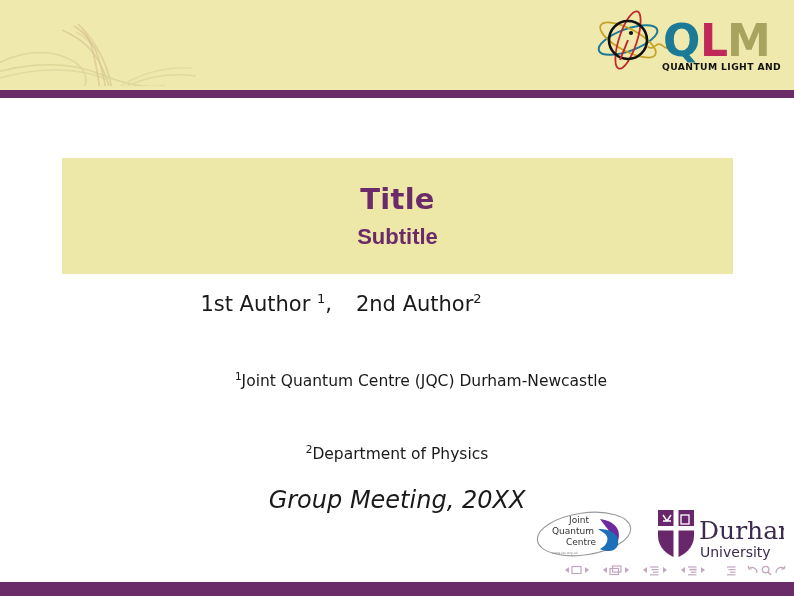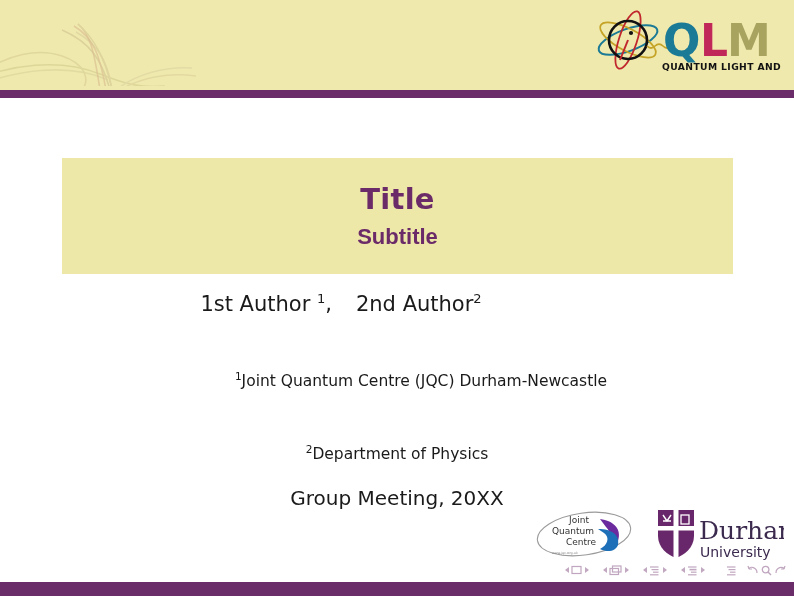--- a/index.html
+++ b/index.html
@@ -122,22 +122,23 @@
   .affil-1 { top: 370px; padding-left: 24px; }
   .affil-2 { top: 411px; margin-top: 32px; }
 
   .date-line {
     position: absolute;
     left: 0;
     top: 486px;
     width: 794px;
     text-align: center;
     font-family: "DejaVu Sans", sans-serif;
-    font-size: 20px;
+    font-size: 24px;
     color: #1a1a1a;
+    font-style: italic;
   }
 
   
   .jqc-logo {
     position: absolute;
     left: 534px;
     top: 510px;
     width: 100px;
     height: 48px;
   }

